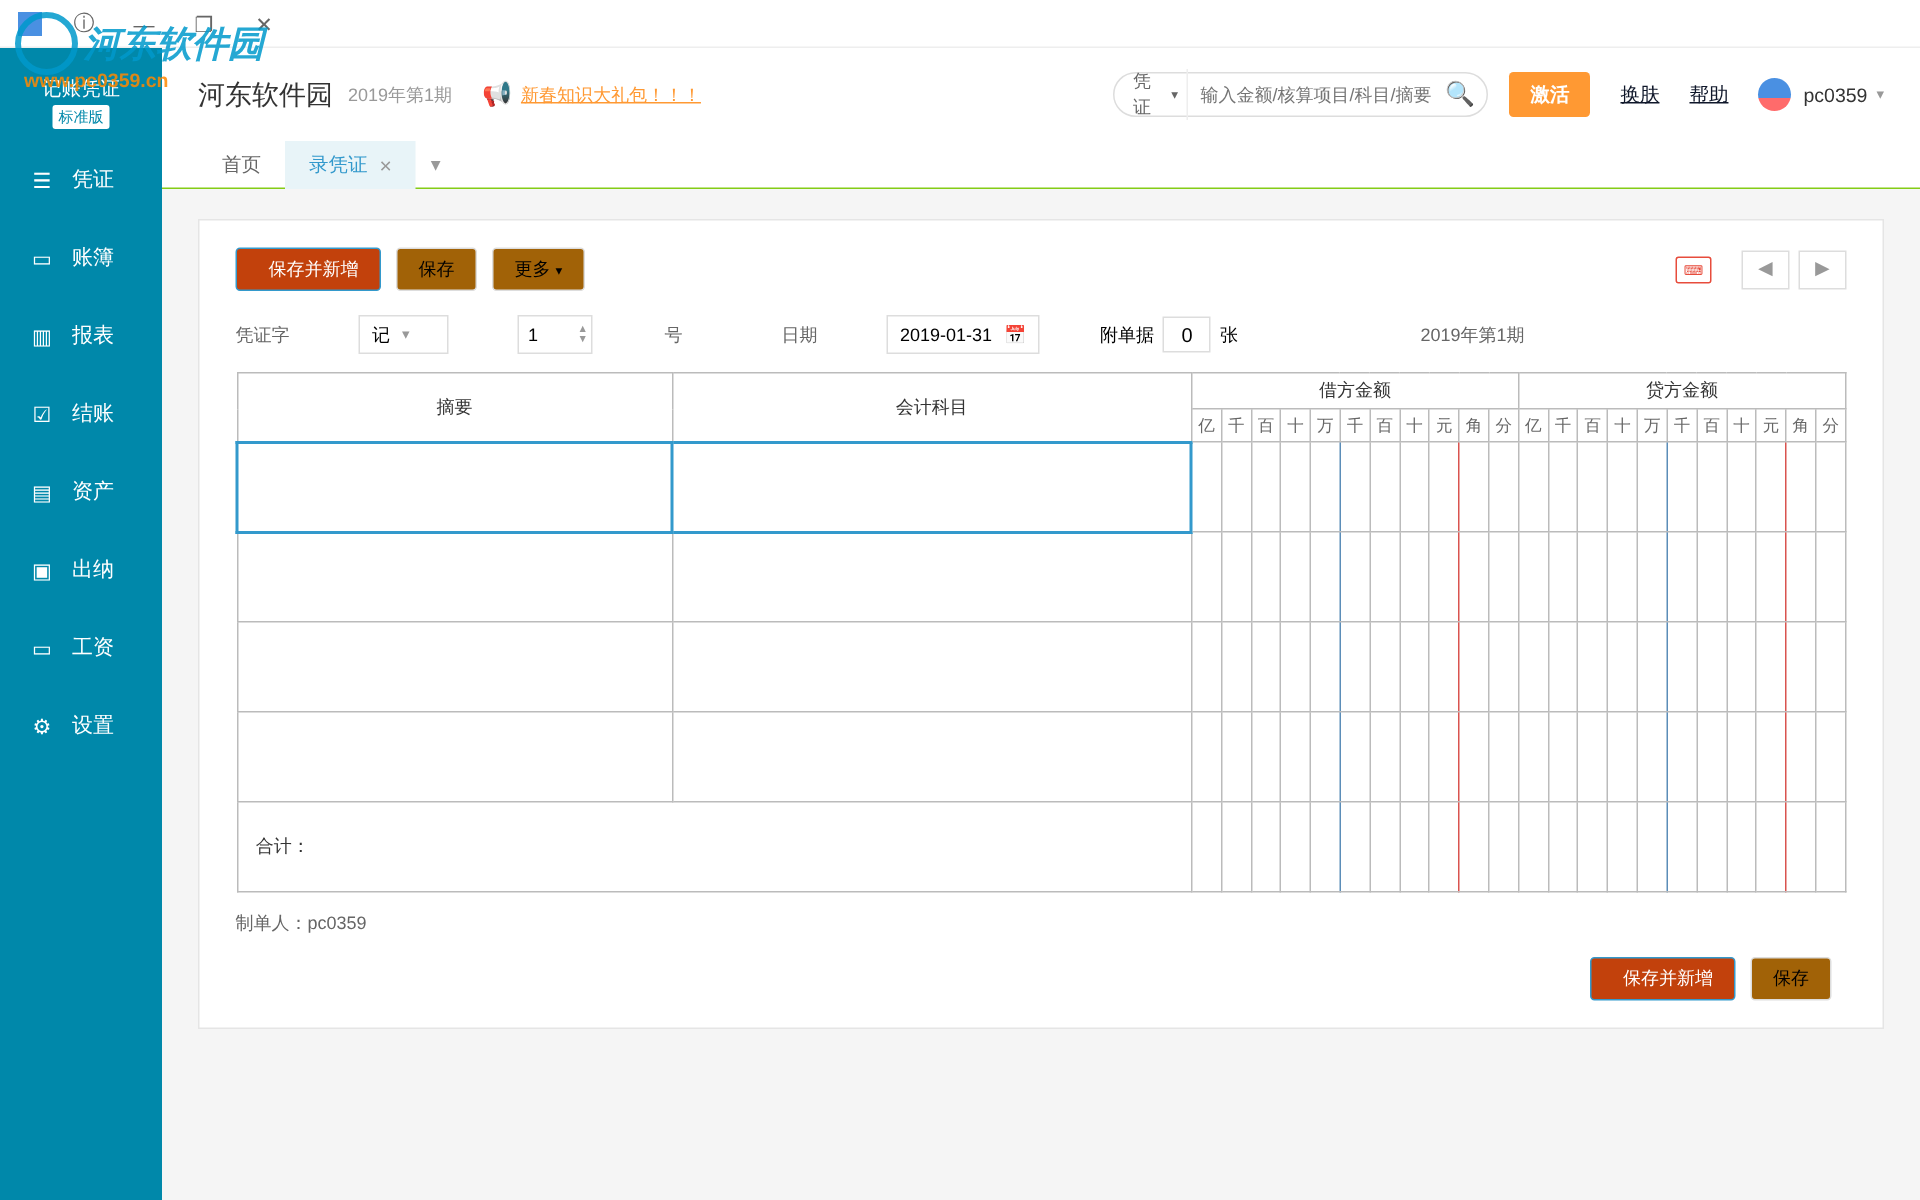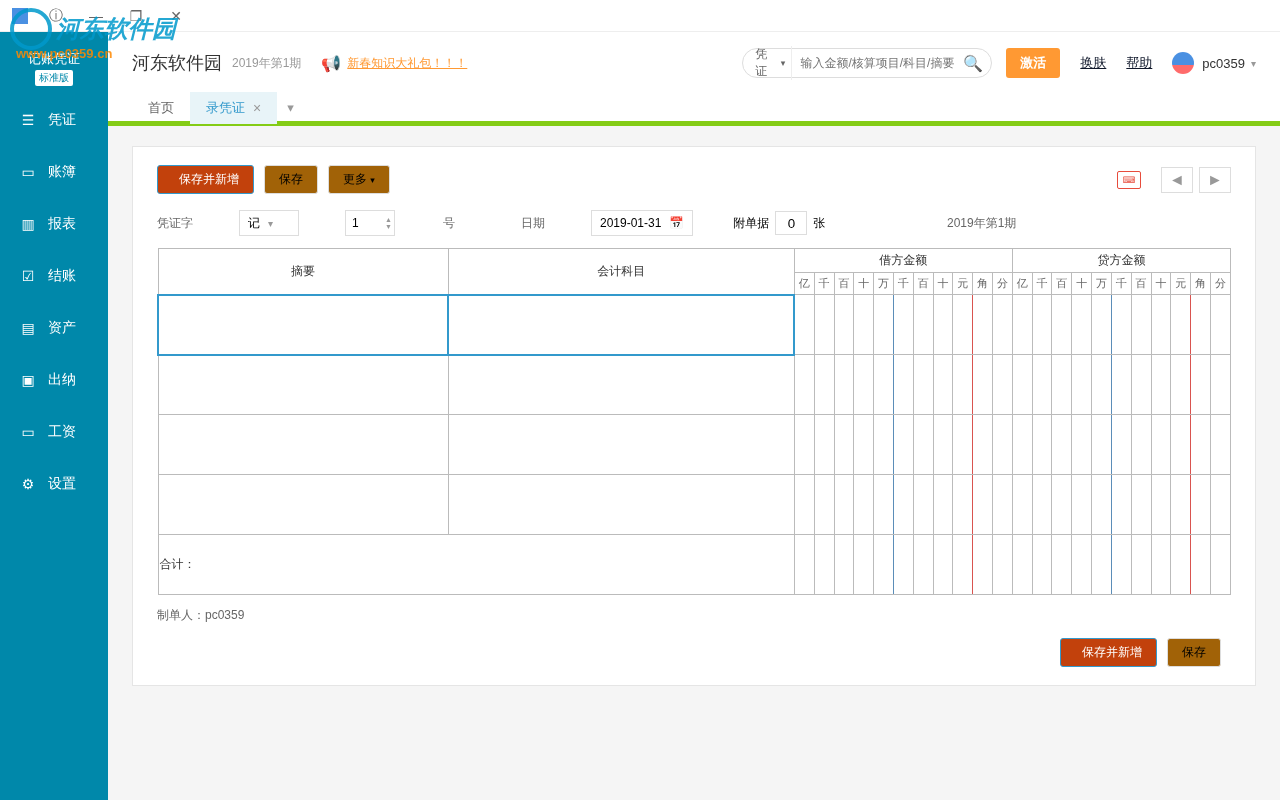--- a/index.html
+++ b/index.html
@@ -43,21 +43,21 @@
 .topbar .search-type { font-size: 12px; color: #666; padding-right: 6px; border-right: 1px solid #eee; display: flex; align-items: center; }
 .topbar .search-input { border: none; outline: none; font-size: 12px; padding: 0 8px; flex: 1; }
 .topbar .search-icon { color: #aaa; }
 .topbar .activate-btn { background: #ff9933; color: #fff; border: none; padding: 6px 14px; border-radius: 3px; margin-left: 14px; font-size: 13px; cursor: pointer; font-weight: bold; }
 .topbar .link { margin-left: 20px; font-size: 13px; color: #0f172a; cursor: pointer; text-decoration: underline; }
 .topbar .user { margin-left: 20px; display: flex; align-items: center; cursor: pointer; }
 .topbar .avatar { width: 22px; height: 22px; border-radius: 50%; background: linear-gradient(#4a90e2 60%, #ff6b6b 60%); margin-right: 8px; }
 .topbar .username { font-size: 13px; color: #333; }
 
 
-.tabs { height: 32px; background: #fff; display: flex; align-items: center; border-bottom: 5px solid #84cc16; padding-left: 24px; }
+.tabs { height: 32px; background: #fff; display: flex; align-items: center; border-bottom: 1px solid #84cc16; padding-left: 24px; }
 .tabs .tab { padding: 0 16px; height: 32px; display: flex; align-items: center; font-size: 13px; color: #666; cursor: pointer; position: relative; }
 .tabs .tab.active { background: #e8f4f8; color: #3399cc; }
 .tabs .tab .close { margin-left: 8px; color: #999; font-size: 14px; }
 .tabs .tab-more { padding: 0 10px; color: #999; }
 
 
 .content { flex: 1; padding: 20px 24px; overflow: auto; }
 .panel { background: #fff; border: 1px solid #e5e5e5; padding: 18px 24px; }
 
 
@@ -83,21 +83,21 @@
 
 
 .vtable { border: 1px solid #999; border-collapse: collapse; width: 100%; font-size: 12px; }
 .vtable th, .vtable td { border: 1px solid #bbb; }
 .vtable .hdr1 th { height: 24px; text-align: center; color: #333; font-weight: normal; background: #fff; }
 .vtable .hdr2 th { height: 22px; text-align: center; font-weight: normal; font-size: 11px; color: #666; }
 .vtable .summary-col { width: 278px; }
 .vtable .subject-col { width: 332px; }
 .vtable .data-row td { height: 60px; }
 .vtable .data-row.first td.summary-cell, .vtable .data-row.first td.subject-cell { border: 2px solid #3399cc; }
-.vtable .total-row td { height: 60px; padding-left: 1px; color: #333; }
+.vtable .total-row td { height: 60px; padding-left: 12px; color: #333; }
 .vtable .digit-col { width: 19px; }
 .digit-cell { padding: 0; position: relative; }
 .digit-cell.wan { border-right: 1px solid #5b8db8 !important; }
 .digit-cell.yuan { border-right: 1px solid #d9534f !important; }
 
 
 .maker { font-size: 12px; color: #666; margin-top: 12px; }
 .footer-btns { display: flex; justify-content: flex-end; margin-top: 14px; }
 </style>
 </head>

